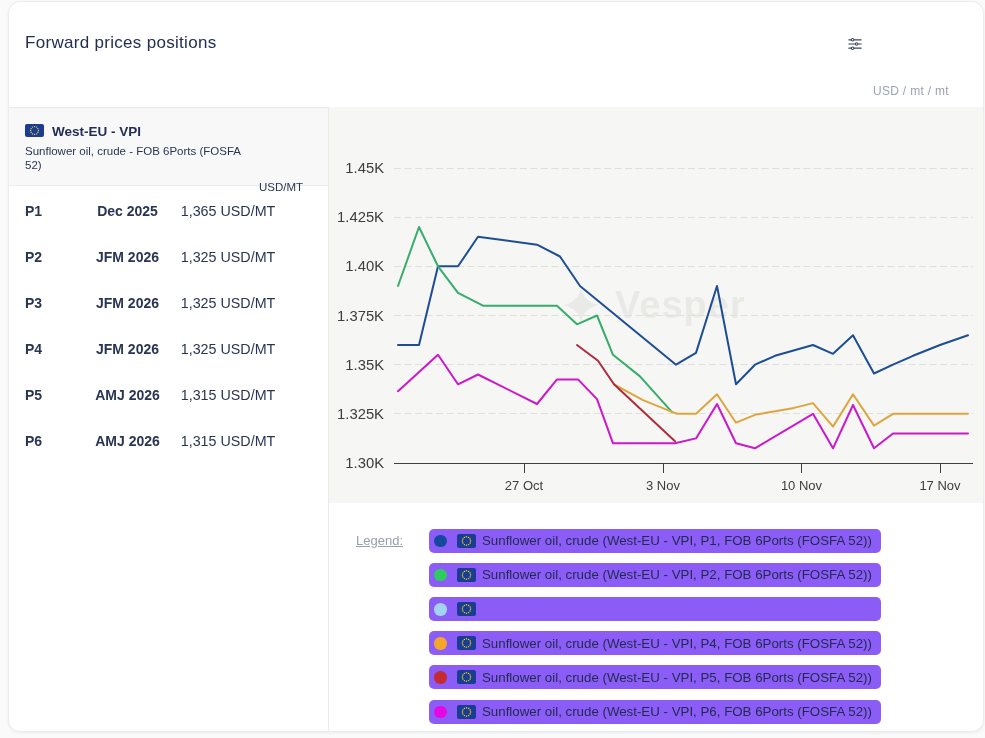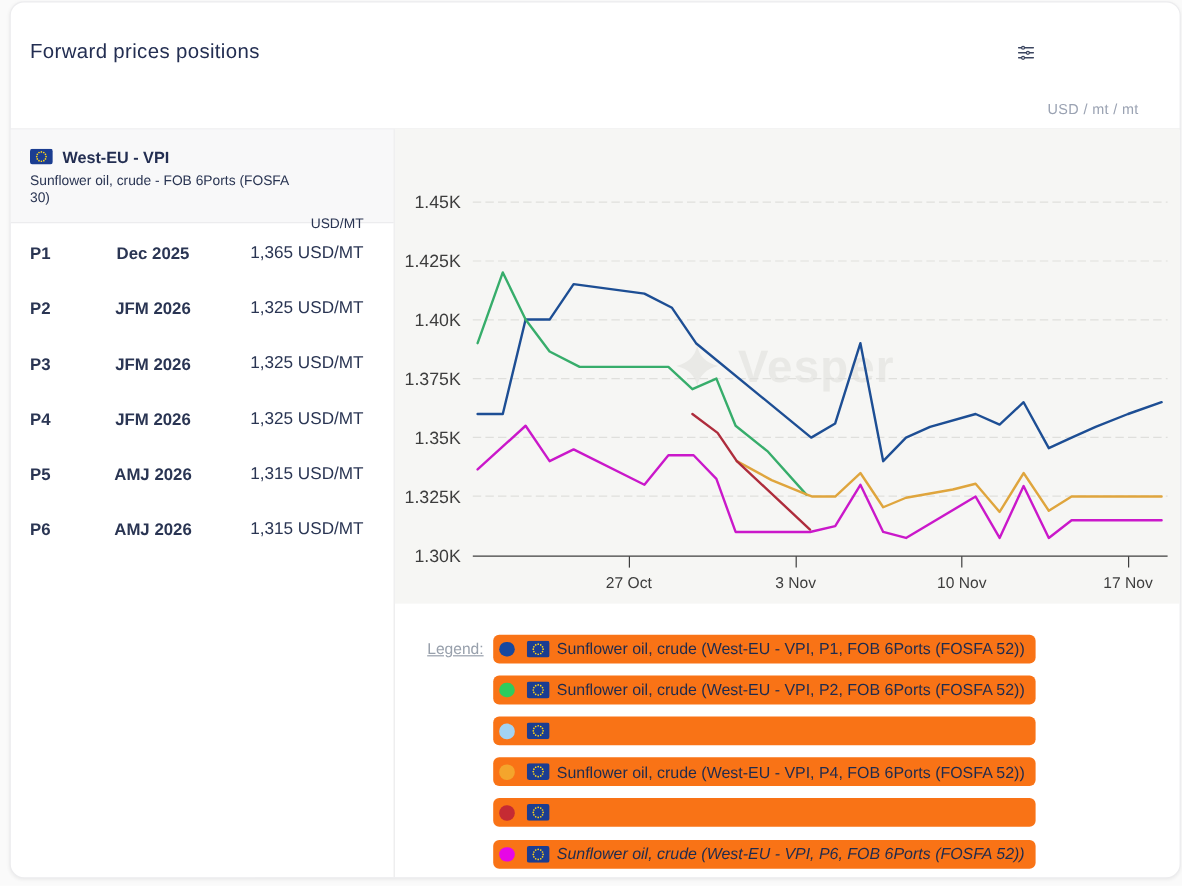--- a/index.html
+++ b/index.html
@@ -10,23 +10,23 @@
   .unit { left:873px; top:38px; font-size:12px; color:#9aa2b2; letter-spacing:.3px;margin-top:46px; }
   .sep { left:9px; top:107px; width:975px; height:1px; background:#eaeaec; }
   .vdiv { left:328px; top:108px; width:1px; height:623px; background:#eaeaec; }
   .phead { left:9px; top:108px; width:319px; height:78px; background:#f8f8f9; border-bottom:1px solid #ececee; }
   .pname { left:52px; top:124px; font-size:13.5px; font-weight:bold; color:#232e52; }
   .psub { left:25px; top:145px; width:222px; font-size:11.5px; line-height:13.5px; color:#2a3553; }
   .punit { left:203px; top:145px; width:100px; text-align:right; font-size:11.5px; color:#2a3553;margin-top:36px; }
   .row { left:9px; width:319px; height:46px; }
   .rp { position:absolute; left:16px; top:14.5px; font-size:14px; font-weight:bold; color:#2a3553; }
   .rm { position:absolute; left:50px; top:14.5px; width:137px; text-align:center; font-size:14px; font-weight:bold; color:#2a3553; }
-  .rv { position:absolute; left:144px; top:14.5px; width:150px; text-align:right; font-size:14.3px; color:#2a3553; }
+  .rv { position:absolute; left:144px; top:14.5px; width:150px; text-align:center; font-size:14.3px; color:#2a3553; }
   .legendlbl { left:303px; top:533px; width:100px; text-align:right; font-size:13px; color:#98a0ac;text-decoration:underline; }
-  .pill { left:411px; width:452px; height:24px; background:#f97316; border-radius:5px;padding-left:20px; }
+  .pill { left:429px; width:452px; height:24px; background:#8b5cf6; border-radius:5px;padding-left:20px; }
   .dot { position:absolute; left:5px; top:6px; width:12.5px; height:12.5px; border-radius:50%; }
   .pilltext { position:absolute; left:53px; top:4.5px; font-size:13.3px; color:#1f2b4e; }
   .flagwrap { position:absolute; left:28px; top:5px; }
 </style>
 </head>
 <body>
 <div class="card"></div>
 <div class="abs title">Forward prices positions</div>
 <svg class="abs" style="left:848px; top:37px;" width="14" height="14" viewBox="0 0 16 16">
   <g stroke="#3c4660" stroke-width="1.4" stroke-linecap="round">
@@ -60,21 +60,21 @@
       <circle cx="11.5" cy="9.9" r="0.7"></circle>
     <circle cx="9.5" cy="10.4" r="0.7"></circle>
       <circle cx="7.5" cy="9.9" r="0.7"></circle>
     <circle cx="6.1" cy="8.4" r="0.7"></circle>
       <circle cx="5.6" cy="6.5" r="0.7"></circle>
     <circle cx="6.1" cy="4.6" r="0.7"></circle>
       <circle cx="7.5" cy="3.1" r="0.7"></circle>
   </g>
 </svg>
 <div class="abs pname">West-EU - VPI</div>
-<div class="abs psub">Sunflower oil, crude - FOB 6Ports (FOSFA 30)</div>
+<div class="abs psub">Sunflower oil, crude - FOB 6Ports (FOSFA 52)</div>
 <div class="abs punit">USD/MT</div>
 
 <div class="abs row" style="top:188px;">
     <span class="rp">P1</span>
     <span class="rm">Dec 2025</span>
     <span class="rv">1,365 USD/MT</span>
   </div>
 <div class="abs row" style="top:234px;">
     <span class="rp">P2</span>
     <span class="rm">JFM 2026</span>
@@ -247,22 +247,23 @@
           <circle cx="13.1" cy="9" r="0.7"></circle>
           <circle cx="11.6" cy="10.6" r="0.7"></circle>
           <circle cx="9.5" cy="11.2" r="0.7"></circle>
           <circle cx="7.4" cy="10.6" r="0.7"></circle>
           <circle cx="5.9" cy="9" r="0.7"></circle>
           <circle cx="5.4" cy="7" r="0.7"></circle>
           <circle cx="5.9" cy="5" r="0.7"></circle>
           <circle cx="7.4" cy="3.4" r="0.7"></circle>
         </g>
       </svg></span>
-  </div>
-<div class="abs pill" style="top:699.5px;font-style:italic;">
+    <span class="pilltext">Sunflower oil, crude (West-EU - VPI, P5, FOB 6Ports (FOSFA 52))</span>
+  </div>
+<div class="abs pill" style="top:699.5px;">
     <span class="dot" style="background:#e607e6;"></span>
     <span class="flagwrap"><svg width="19" height="14" viewBox="0 0 19 14">
         <rect width="19" height="14" rx="2" fill="#1b3d91"></rect>
         <g fill="#ffd617">
           <circle cx="9.5" cy="2.8" r="0.7"></circle>
           <circle cx="11.6" cy="3.4" r="0.7"></circle>
           <circle cx="13.1" cy="5" r="0.7"></circle>
           <circle cx="13.6" cy="7" r="0.7"></circle>
           <circle cx="13.1" cy="9" r="0.7"></circle>
           <circle cx="11.6" cy="10.6" r="0.7"></circle>

